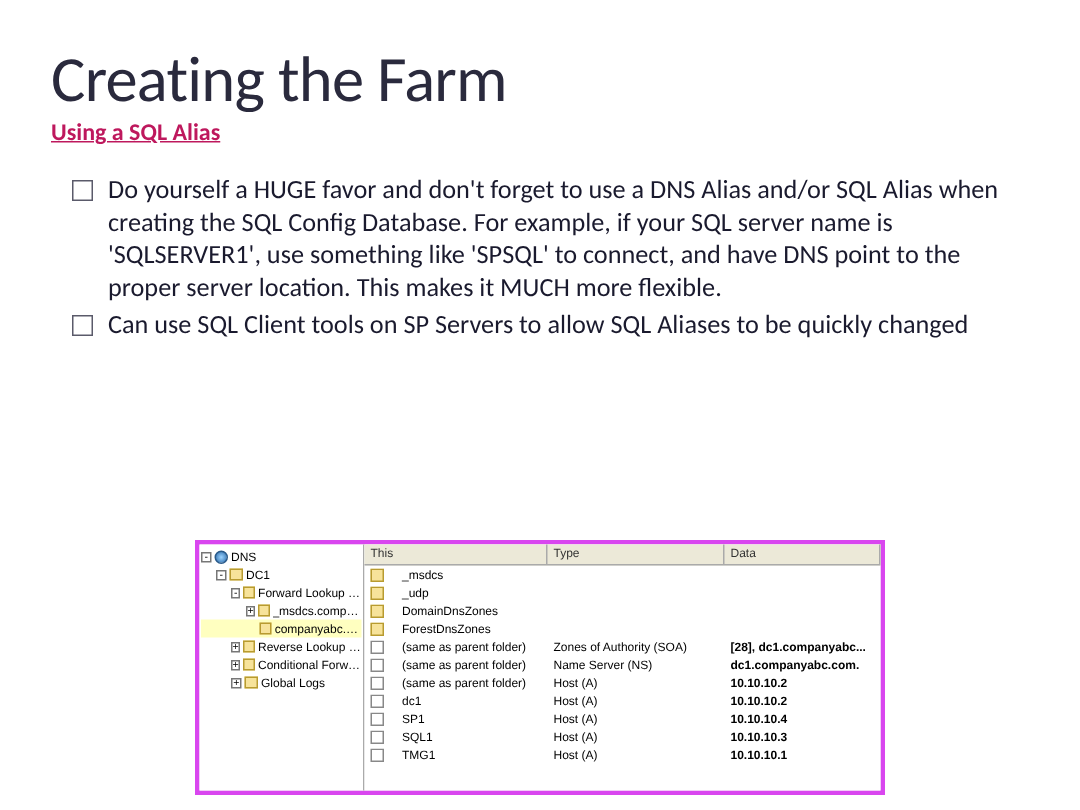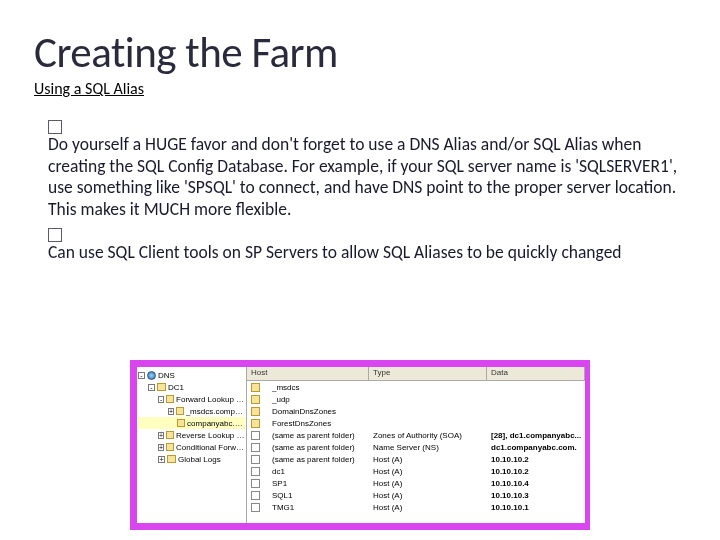--- a/index.html
+++ b/index.html
@@ -11,50 +11,50 @@
   }
   .slide { width: 720px; height: 540px; position: relative; padding: 26px 34px 10px 34px; }
   .title {
     font-size: 43px;
     font-weight: 400;
     color: #2a2a3d;
     letter-spacing: -0.5px;
   }
   .subtitle {
     font-size: 16px;
-    font-weight: 400;
-    color: #000000;
+    font-weight: 700;
+    color: #be185d;
     text-decoration: underline;
     margin-top: 0px;
   }
   .bullets {
     margin-top: 18px;
     font-size: 17.5px;
     line-height: 1.24;
     color: #1a1a2e;
     padding-left: 14px;
   }
-  .bullet { display: flex; margin-bottom: 3px; flex-direction: column; }
+  .bullet { display: flex; margin-bottom: 3px; }
   .bullet .marker {
     width: 14px; height: 14px; flex: 0 0 14px;
     border: 1.5px solid #5a5a6a;
     margin-right: 10px;
     margin-top: 4px;
   }
   .bullet .text { flex: 1; }
 
   
   .shot {
     position: absolute;
     left: 130px;
     top: 360px;
     width: 460px;
     height: 170px;
     background: #efefef;
-    border: 7px solid #d946ef;
+    border: 3px solid #d946ef;
     font-family: Tahoma, sans-serif;
     font-size: 8px;
     color: #000;
     display: flex;
   }
   .tree-col {
     width: 110px;
     background: #fff;
     border-right: 1px solid #aaa;
     padding: 2px 1px;
@@ -145,21 +145,21 @@
           <span class="tree-label">Conditional Forwarders</span>
         </div>
         <div class="tree-row indent2">
           <span class="box">+</span>
           <span class="folder"></span>
           <span class="tree-label">Global Logs</span>
         </div>
       </div>
     <div class="list-col">
       <div class="list-header">
-        <div class="col-name">Host</div>
+        <div class="col-name">This</div>
         <div class="col-type">Type</div>
         <div class="col-data">Data</div>
       </div>
       <div class="list-body" id="records">
           <div class="list-row">
             <div class="cell-name">
               <span class="rec-icon" style="background: rgb(247, 227, 154); border-color: rgb(184, 155, 48);"></span>
               <span>_msdcs</span>
             </div>
             <div class="cell-type"></div>

